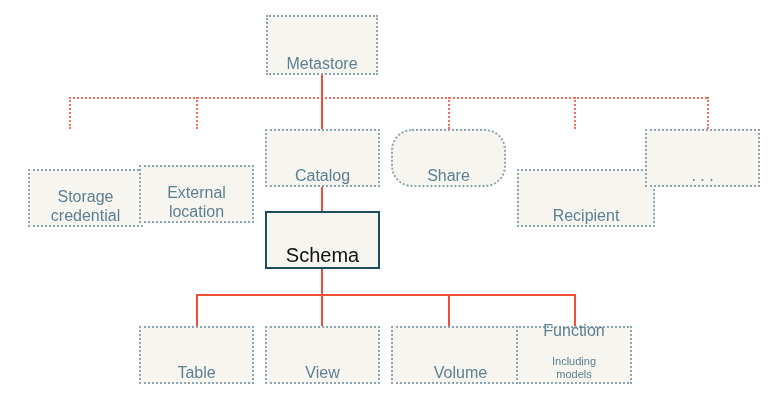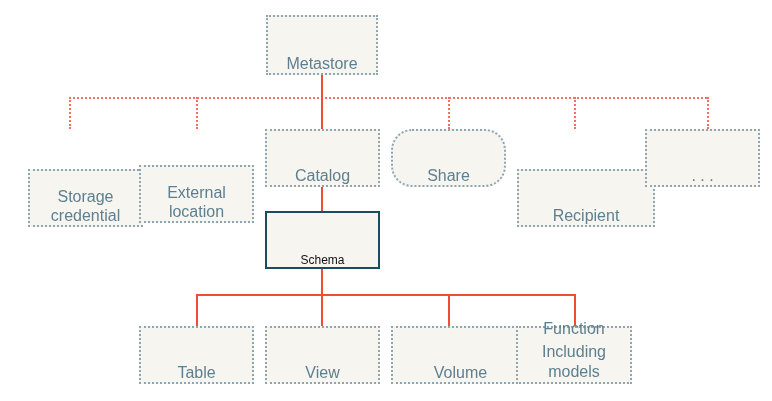--- a/index.html
+++ b/index.html
@@ -39,33 +39,33 @@
     z-index: 3;
   }
 
   .node .label {
     display: block;
     white-space: pre-line;
   }
 
   .node .sublabel {
     display: block;
-    font-size: 16px;
+    font-size: 11px;
     line-height: 1.25;
     color: #5d7f8f;
     white-space: pre-line;
-    margin-top: 4px;
+    margin-top: 14px;
   }
 
   
   .node.highlight {
     border: 2px solid #1b4d5e;
     background: #f7f5f0;
     color: #111111;
-    font-size: 12px;
+    font-size: 20px;
   }
 
   
   .conn {
     position: absolute;
     z-index: 1;
   }
   
   .conn.solid-v {
     border-left: 2px solid #ef4e35;

